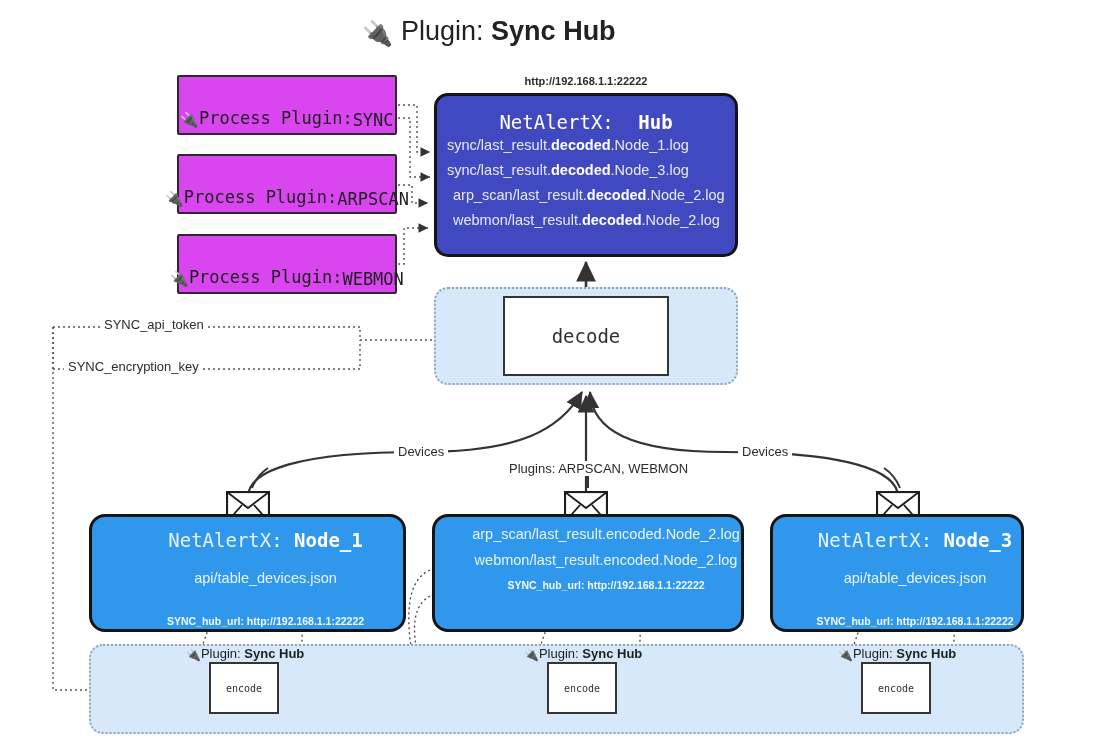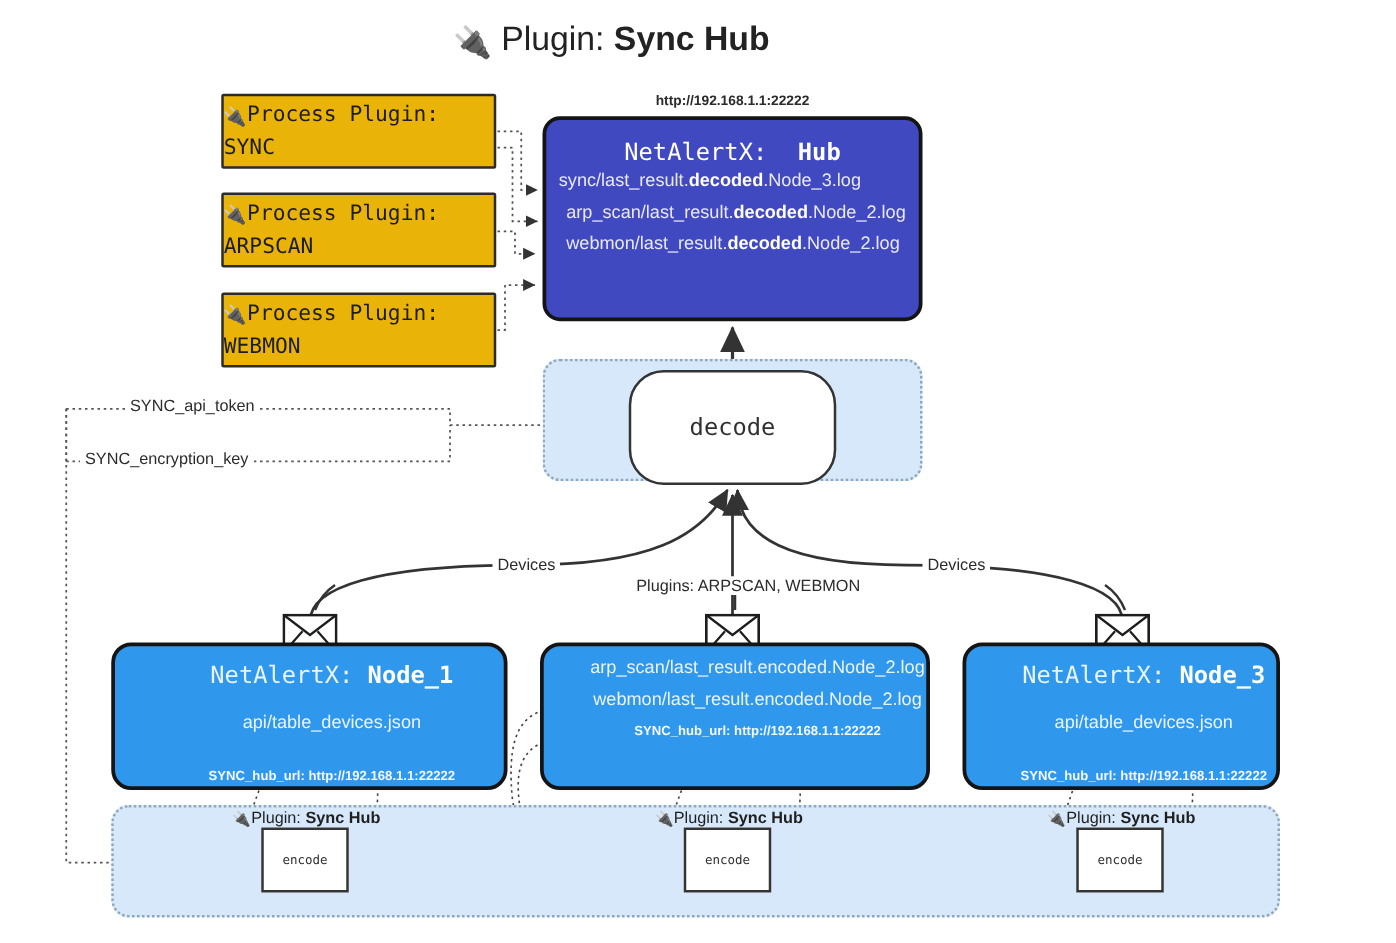--- a/index.html
+++ b/index.html
@@ -7,24 +7,24 @@
        font-family:"Liberation Sans","DejaVu Sans",sans-serif;color:#2a2a2a;}
   .abs{position:absolute;box-sizing:border-box;}
   svg.layer{position:absolute;left:0;top:0;width:1117px;height:754px;pointer-events:none;}
 
   
   #title{left:0;top:16px;width:978px;text-align:center;font-size:27px;color:#222;}
   #title .plug{font-size:25px;vertical-align:-2px;}
   #title .b{font-weight:bold;}
 
   
-  .proc{background:#eab308;border:2px solid #2b2b2b;border-radius:2px;
+  .proc{background:#d946ef;border:2px solid #2b2b2b;border-radius:2px;
         font-family:"DejaVu Sans Mono","Liberation Mono",monospace;
         font-size:17px;line-height:25px;text-align:center;color:#1d1d1d;
-        display:flex;flex-direction:column;justify-content:center;align-items:flex-start;}
+        display:flex;justify-content:center;align-items:flex-end;}
   .proc .l1{white-space:nowrap;}
   .proc .plug{font-family:"DejaVu Sans",sans-serif;font-size:15px;vertical-align:-1px;}
 
   
   #hub{left:434px;top:93px;width:304px;height:164px;background:#4049c0;
        border:3px solid #141414;border-radius:14px;}
   #hub .htitle{font-family:"DejaVu Sans Mono","Liberation Mono",monospace;
        font-size:19px;color:#ffffff;text-align:center;margin-top:15px;}
   #hub .htitle b{font-weight:bold;margin-left:13px;}
   #hub .hline{color:#e9e9f6;font-size:14.5px;line-height:25px;margin-left:10px;white-space:nowrap;}
@@ -33,21 +33,21 @@
   #huburl{left:434px;top:75px;width:304px;text-align:center;font-size:11px;font-weight:bold;color:#2b2b2b;}
 
   
   .panel{background:#d6e8fa;border:2px dotted #8fa6bb;border-radius:14px;}
   #decodepanel{left:434px;top:287px;width:304px;height:98px;}
   #bottompanel{left:89px;top:644px;width:935px;height:90px;}
 
   .whitebox{background:#fff;border:2px solid #343434;
             display:flex;align-items:center;justify-content:center;
             font-family:"DejaVu Sans Mono","Liberation Mono",monospace;color:#303030;}
-  #decodebox{left:503px;top:296px;width:166px;height:92px;font-size:19px;border-radius:28px;}
+  #decodebox{left:503px;top:296px;width:166px;height:80px;font-size:19px;}
   .encodebox{width:70px;height:52px;font-size:10px;}
 
   .pluglbl{font-size:13px;color:#1f1f1f;white-space:nowrap;}
   .pluglbl b{font-weight:bold;}
   .pluglbl .plug{font-size:12px;vertical-align:-1px;}
 
   
   .node{border:3px solid #141414;border-radius:16px;background:#2f97ec;padding-left:36px;}
   .node .ntitle{font-family:"DejaVu Sans Mono","Liberation Mono",monospace;
         font-size:19px;color:#e8f3fd;text-align:center;margin-top:12px;}
@@ -138,20 +138,23 @@
   </div>
   <div>WEBMON</div>
 </div>
 
 <div class="abs" id="huburl">http://192.168.1.1:22222</div>
 <div class="abs" id="hub">
   <div class="htitle">
     <span>NetAlertX:</span> <b>Hub</b>
   </div>
   <div class="hline">
+    <span>sync/last_result.</span><b>decoded</b><span>.Node_1.log</span>
+  </div>
+  <div class="hline">
     <span>sync/last_result.</span><b>decoded</b><span>.Node_3.log</span>
   </div>
   <div class="hline wide">
     <span>arp_scan/last_result.</span><b>decoded</b><span>.Node_2.log</span>
   </div>
   <div class="hline wide">
     <span>webmon/last_result.</span><b>decoded</b><span>.Node_2.log</span>
   </div>
 </div>
 

